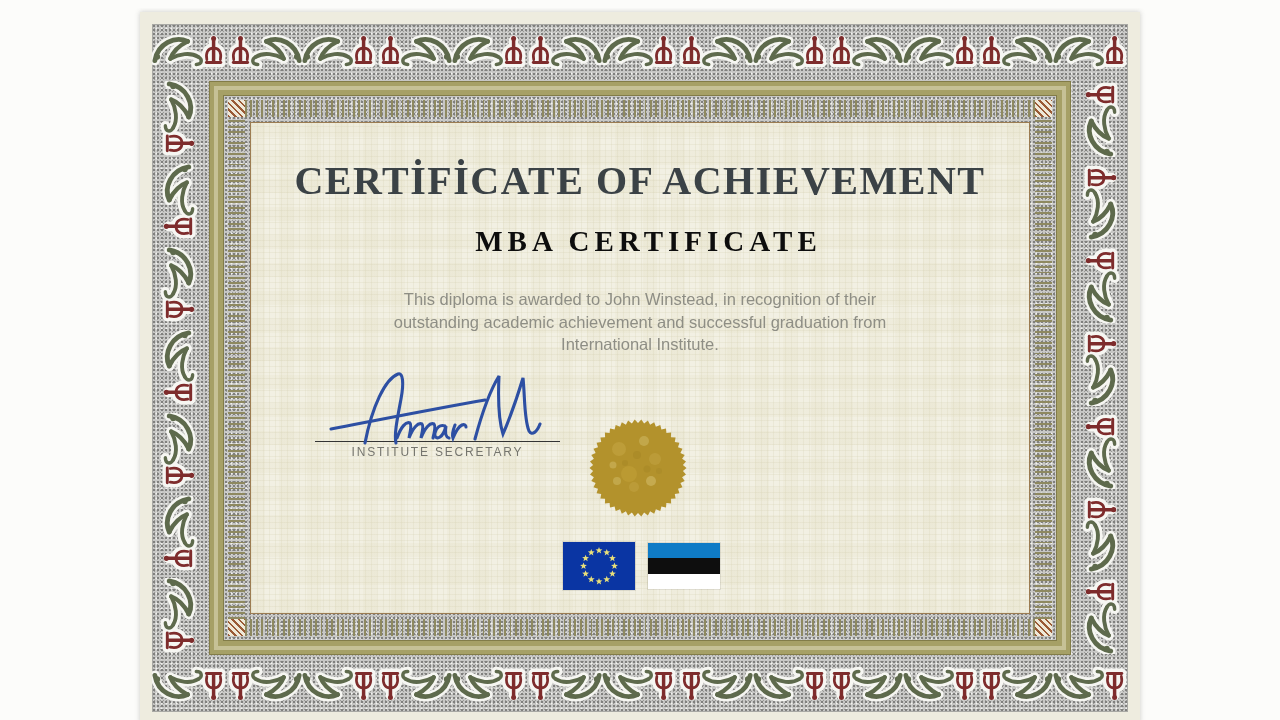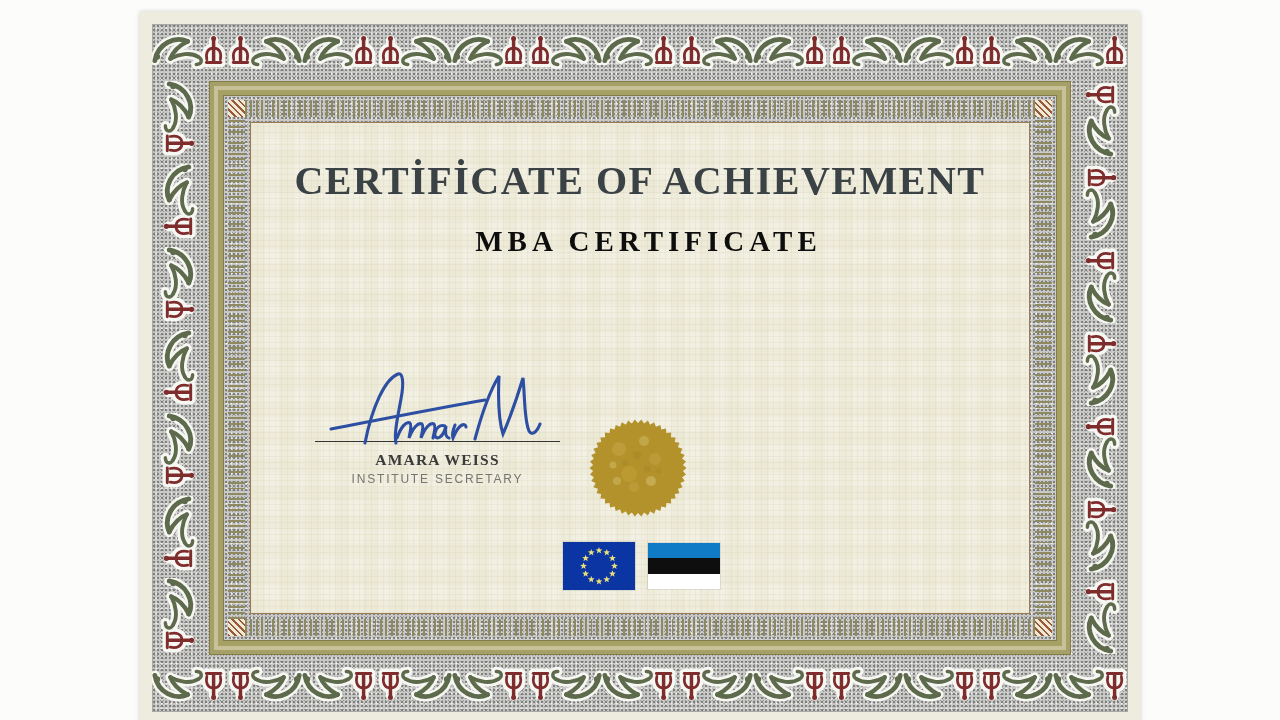--- a/index.html
+++ b/index.html
@@ -292,32 +292,32 @@
       <div class="comb-corner cc-tl"></div>
       <div class="comb-corner cc-tr"></div>
       <div class="comb-corner cc-bl"></div>
       <div class="comb-corner cc-br"></div>
     </div>
 
     <div class="inner">
 
       <div class="title">CERTİFİCATE OF ACHIEVEMENT</div>
       <div class="subtitle">MBA CERTIFICATE</div>
+      <div class="bodytext">This diploma is awarded to John Winstead, in recognition of their outstanding academic achievement and successful graduation from International Institute.</div>
 
       <div class="sig sig-left">
         <svg class="ink" width="245" height="84" viewBox="0 0 245 84" fill="none" stroke="#2d4fa3" stroke-width="3.1" stroke-linecap="round">
           <path d="M50 80 C57 44 70 16 83 11 C88 9 89 20 86 36 C82 57 79 72 81 80"></path>
           <path d="M16 66 C58 58 118 46 170 37"></path>
           <path d="M82 75 C86 64 91 58 95 60 C97 62 95 70 94 75 C98 65 103 59 107 61 C109 63 107 70 106 75 C110 65 115 59 119 61 C121 63 119 71 118 75"></path>
           <path d="M130 63 C125 61 121 65 120 70 C119 74 122 76 125 74 C128 72 130 67 131 63 C130 69 130 74 134 75"></path>
           <path d="M140 62 C138 67 137 72 138 75 C140 70 143 64 147 62 C149 61 151 62 151 64"></path>
           <path d="M160 76 C167 50 176 26 184 13 C183 34 183 55 188 71 C194 57 202 35 208 15 C210 34 209 56 214 68 C217 73 222 69 225 61"></path>
         </svg>
         <div class="sig-line"></div>
-        <div class="sig-name">AMARA WEISS</div>
         <div class="sig-role">INSTITUTE SECRETARY</div>
       </div>
 
 
       <svg class="seal" id="sealSvg" viewBox="0 0 98 98">
           <polygon points="97.5,49.0 93.9,52.1 97.0,55.6 93.1,58.2 95.7,62.1 91.4,64.1 93.5,68.3 89.0,69.7 90.4,74.2 85.8,75.0 86.6,79.6 81.9,79.7 82.1,84.4 77.4,83.9 77.0,88.6 72.4,87.4 71.3,92.1 66.9,90.3 65.2,94.7 61.1,92.3 58.9,96.5 55.1,93.6 52.3,97.4 49.0,94.0 45.7,97.4 42.9,93.6 39.1,96.5 36.9,92.3 32.8,94.7 31.1,90.3 26.7,92.1 25.6,87.4 21.0,88.6 20.6,83.9 15.9,84.4 16.1,79.7 11.4,79.6 12.2,75.0 7.6,74.2 9.0,69.7 4.5,68.3 6.6,64.1 2.3,62.1 4.9,58.2 1.0,55.6 4.1,52.1 0.5,49.0 4.1,45.9 1.0,42.4 4.9,39.8 2.3,35.9 6.6,33.9 4.5,29.7 9.0,28.3 7.6,23.8 12.2,23.0 11.4,18.4 16.1,18.3 15.9,13.6 20.6,14.1 21.0,9.4 25.6,10.6 26.7,5.9 31.1,7.7 32.8,3.3 36.9,5.7 39.1,1.5 42.9,4.4 45.7,0.6 49.0,4.0 52.3,0.6 55.1,4.4 58.9,1.5 61.1,5.7 65.2,3.3 66.9,7.7 71.3,5.9 72.4,10.6 77.0,9.4 77.4,14.1 82.1,13.6 81.9,18.3 86.6,18.4 85.8,23.0 90.4,23.8 89.0,28.3 93.5,29.7 91.4,33.9 95.7,35.9 93.1,39.8 97.0,42.4 93.9,45.9 " fill="#b3922c"></polygon>
           <circle cx="30" cy="30" r="7" fill="#c9ab4a" opacity="0.45"></circle>
           <circle cx="55" cy="22" r="5" fill="#d9c878" opacity="0.4"></circle>
           <circle cx="66" cy="40" r="6" fill="#c9ab4a" opacity="0.4"></circle>
           <circle cx="40" cy="55" r="8" fill="#caa93f" opacity="0.35"></circle>

